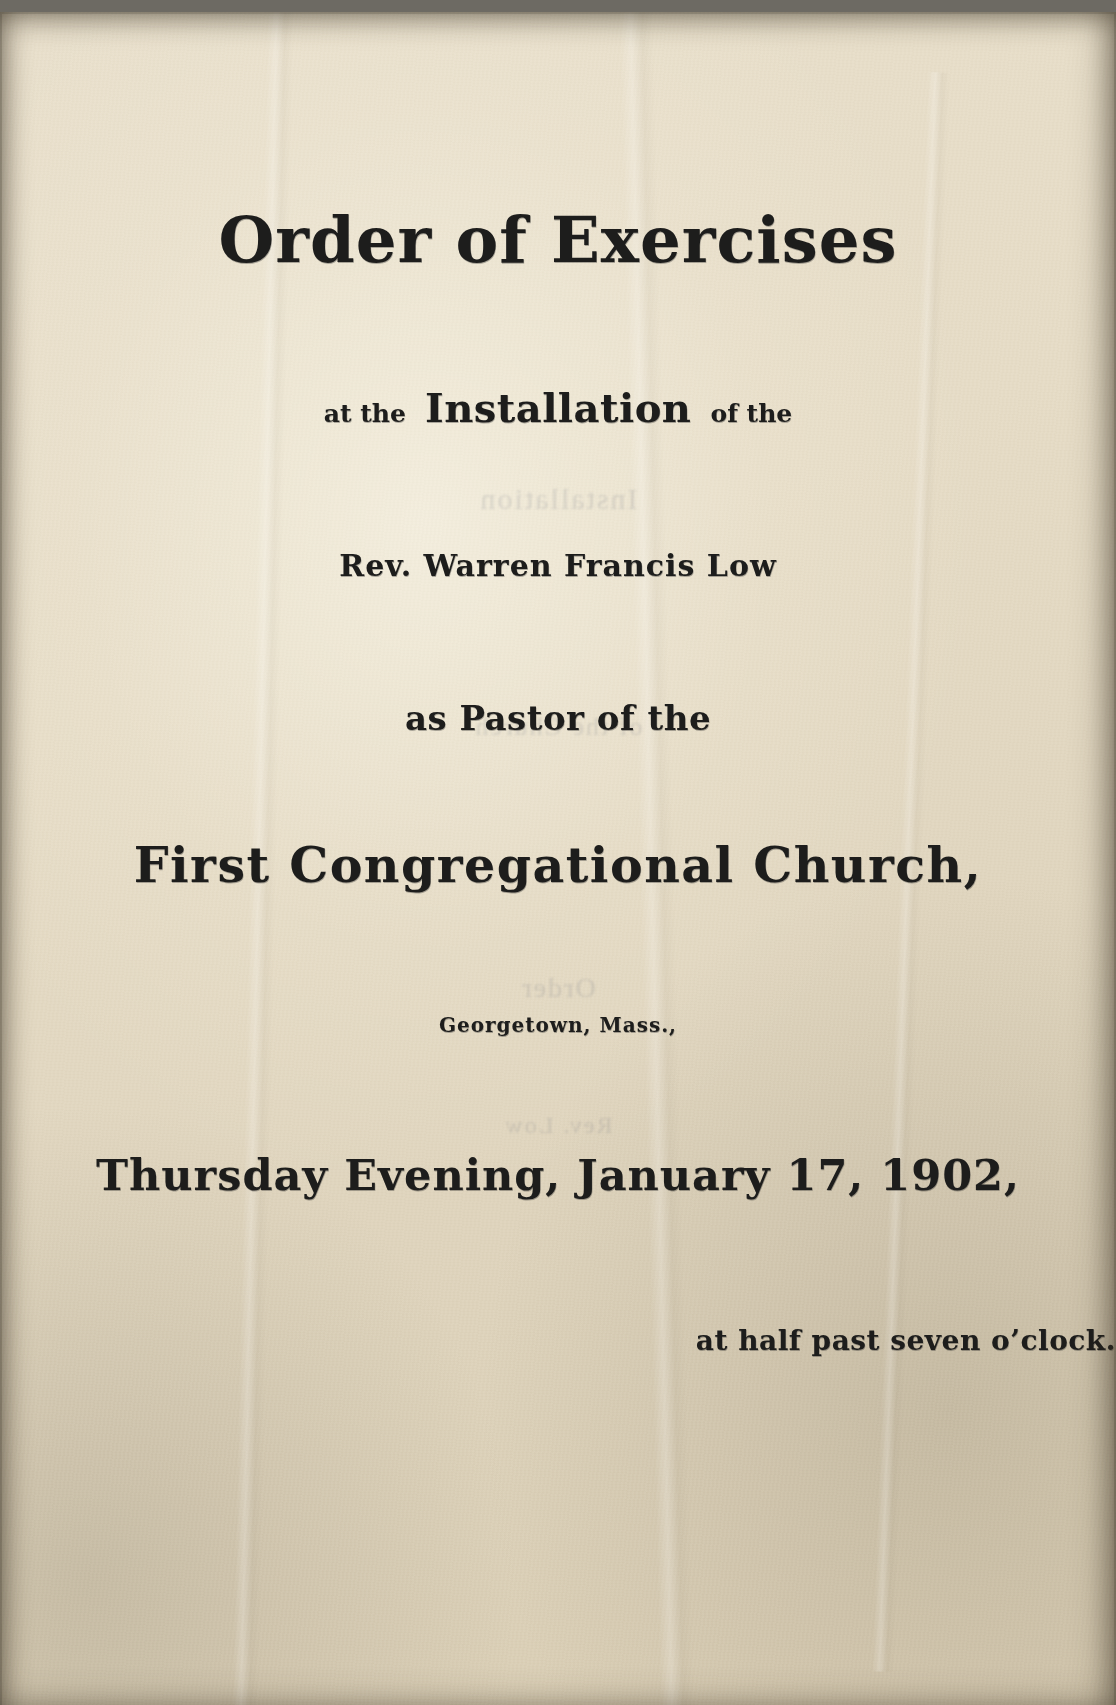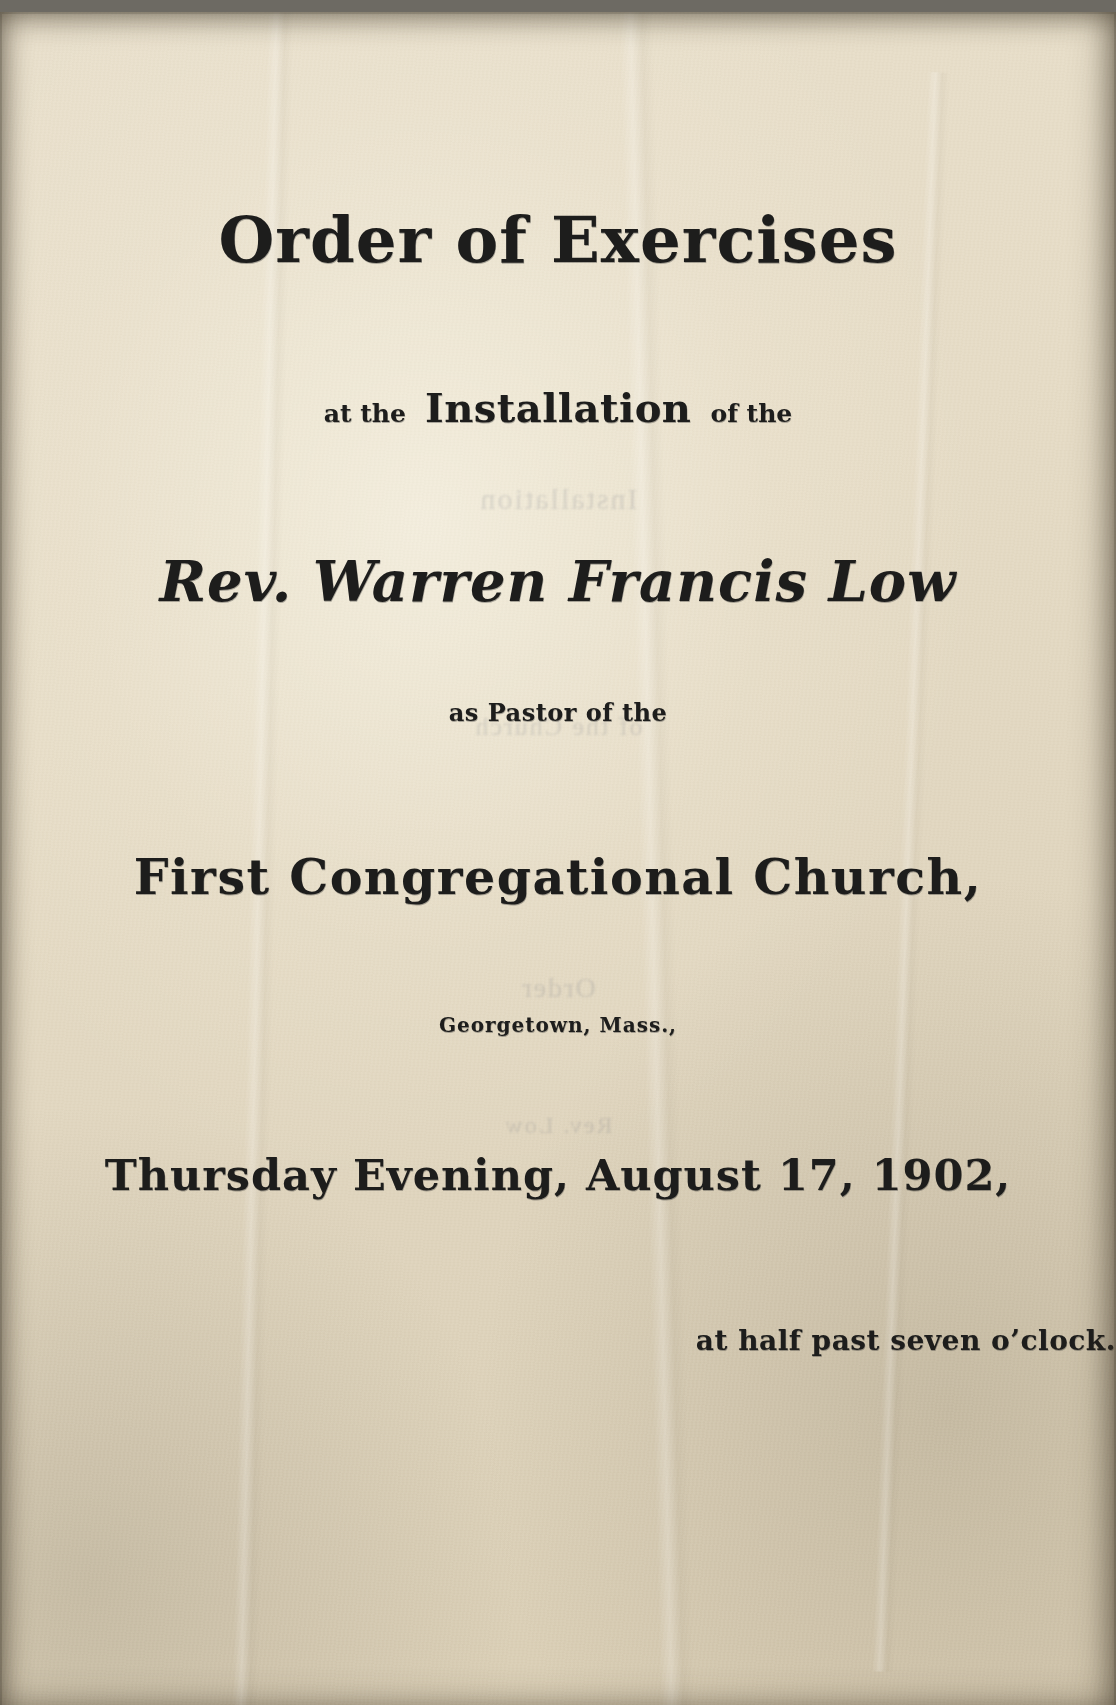--- a/index.html
+++ b/index.html
@@ -104,36 +104,34 @@
 
   .l-install {
     top: 372px;
     font-size: 26px;
   }
   .l-install .small { font-size: 25px; letter-spacing: 0px; }
   .l-install .big { font-size: 40px; letter-spacing: 0.5px; }
 
   .l-name {
     top: 536px;
-    font-size: 56px;
-    letter-spacing: 1px;
-    font-style: italic;
+    font-size: 30px;
+    letter-spacing: 1px;
   }
 
   .l-pastor {
     top: 686px;
-    font-size: 24px;
+    font-size: 34px;
     letter-spacing: 0.5px;
   }
 
   .l-church {
     top: 824px;
     font-size: 49px;
     letter-spacing: 1.5px;
-    margin-top: 12px;
   }
 
   .l-place {
     top: 1001px;
     font-size: 20px;
     letter-spacing: 1px;
   }
 
   .l-date {
     top: 1138px;
@@ -188,21 +186,21 @@
 
     <div class="line l-church gothic">
       <span>First Congregational Church,</span>
     </div>
 
     <div class="line l-place gothic">
       <span>Georgetown, Mass.,</span>
     </div>
 
     <div class="line l-date gothic">
-      <span>Thursday Evening, August 17, 1902,</span>
+      <span>Thursday Evening, January 17, 1902,</span>
     </div>
 
     <div class="line l-time gothic">
       <span>at half past seven o’clock.</span>
     </div>
 
   </div>
 
   <div class="edge"></div>
 </div>

